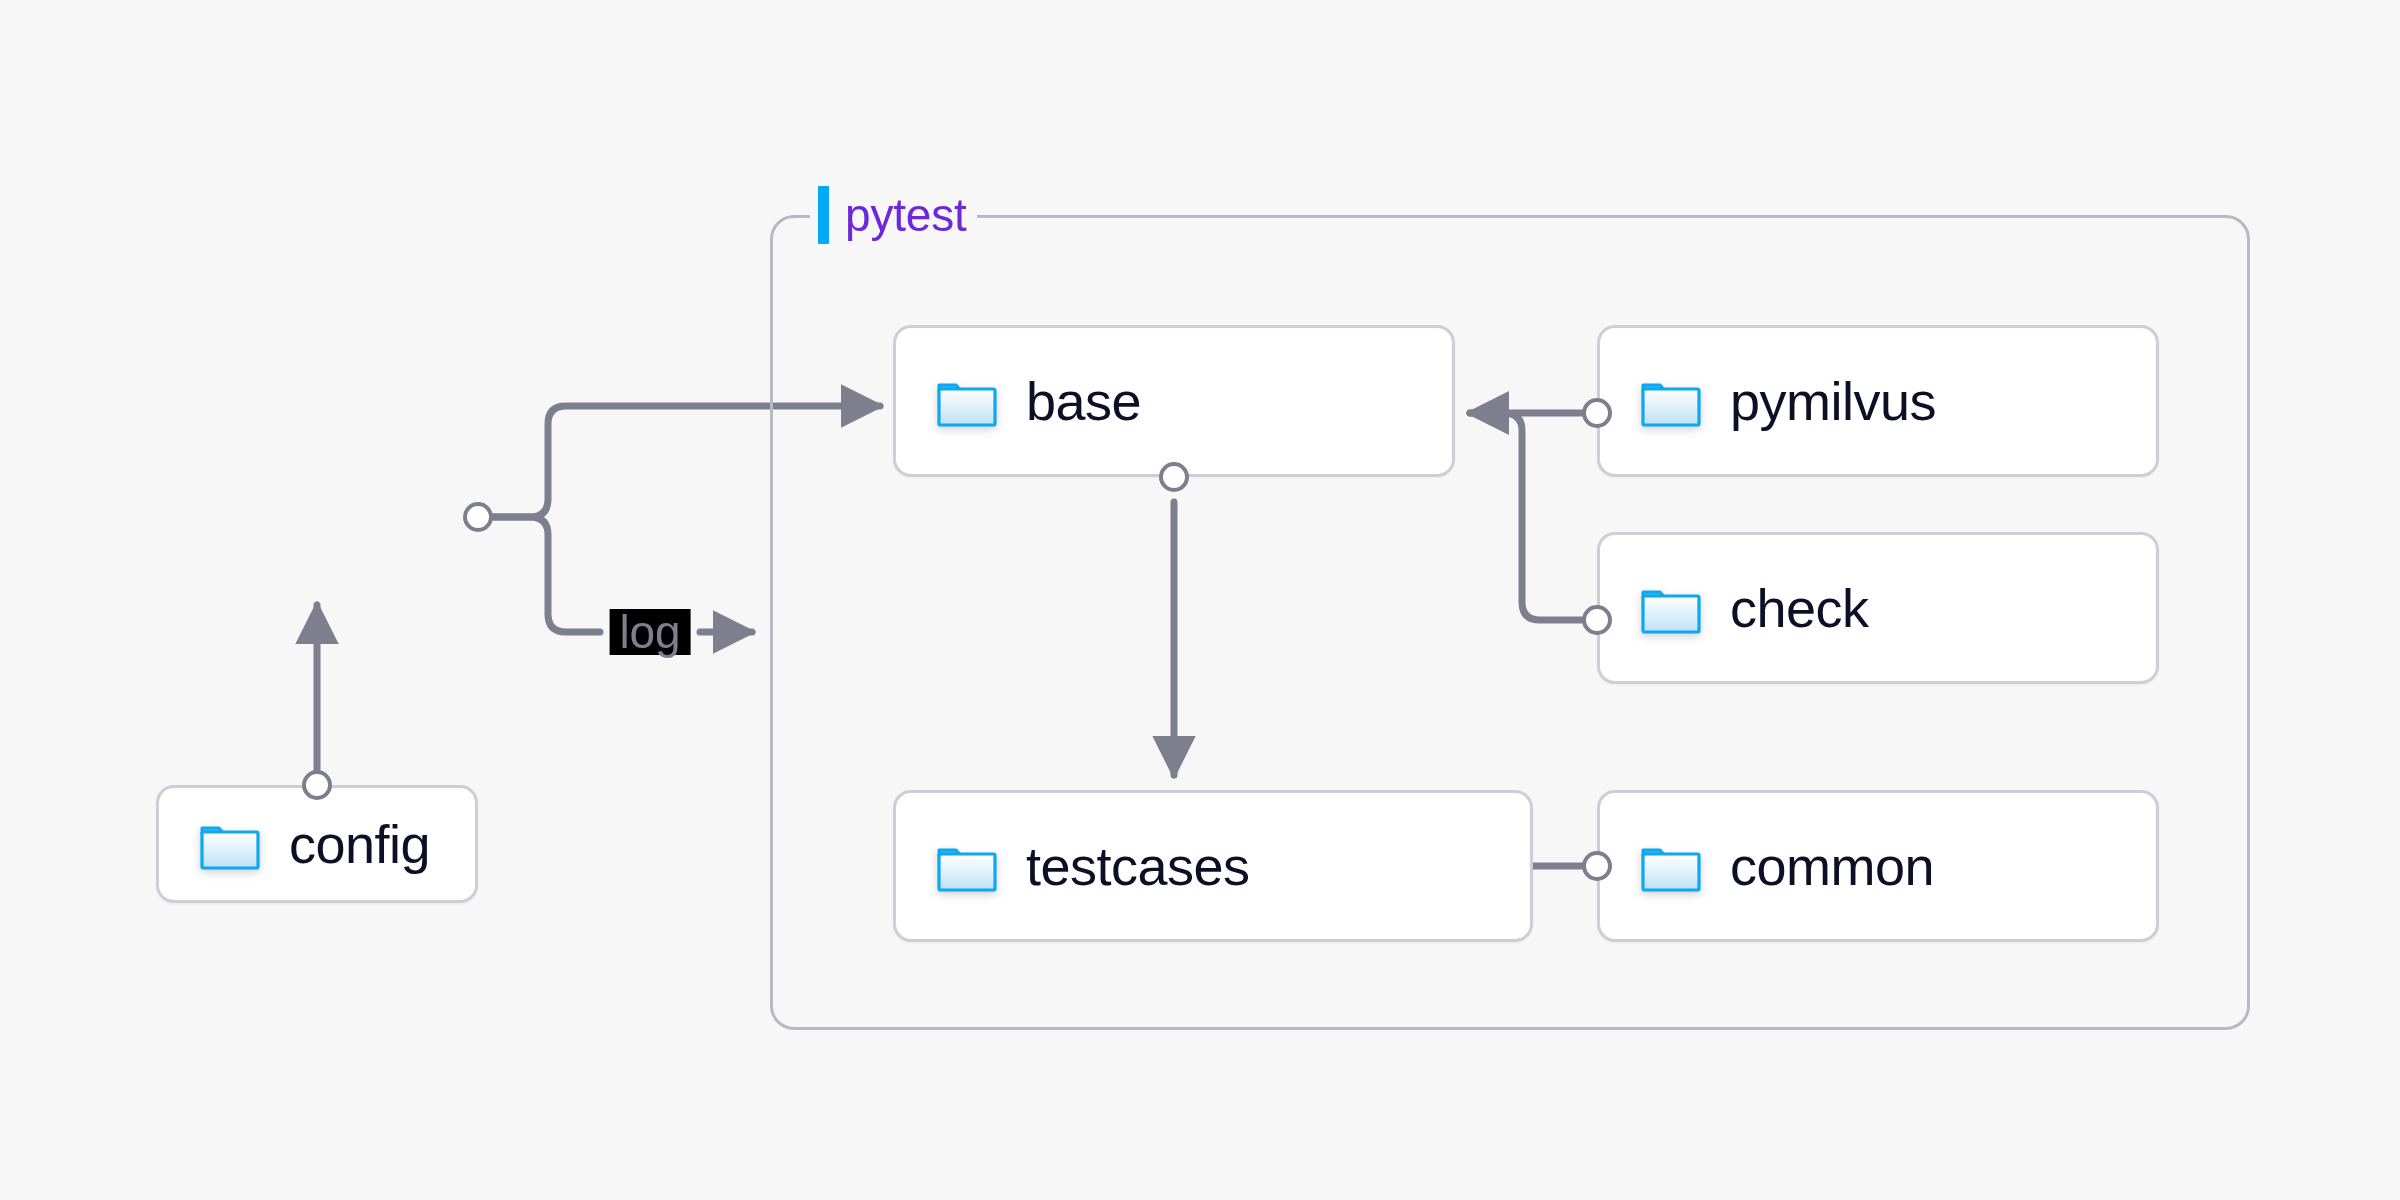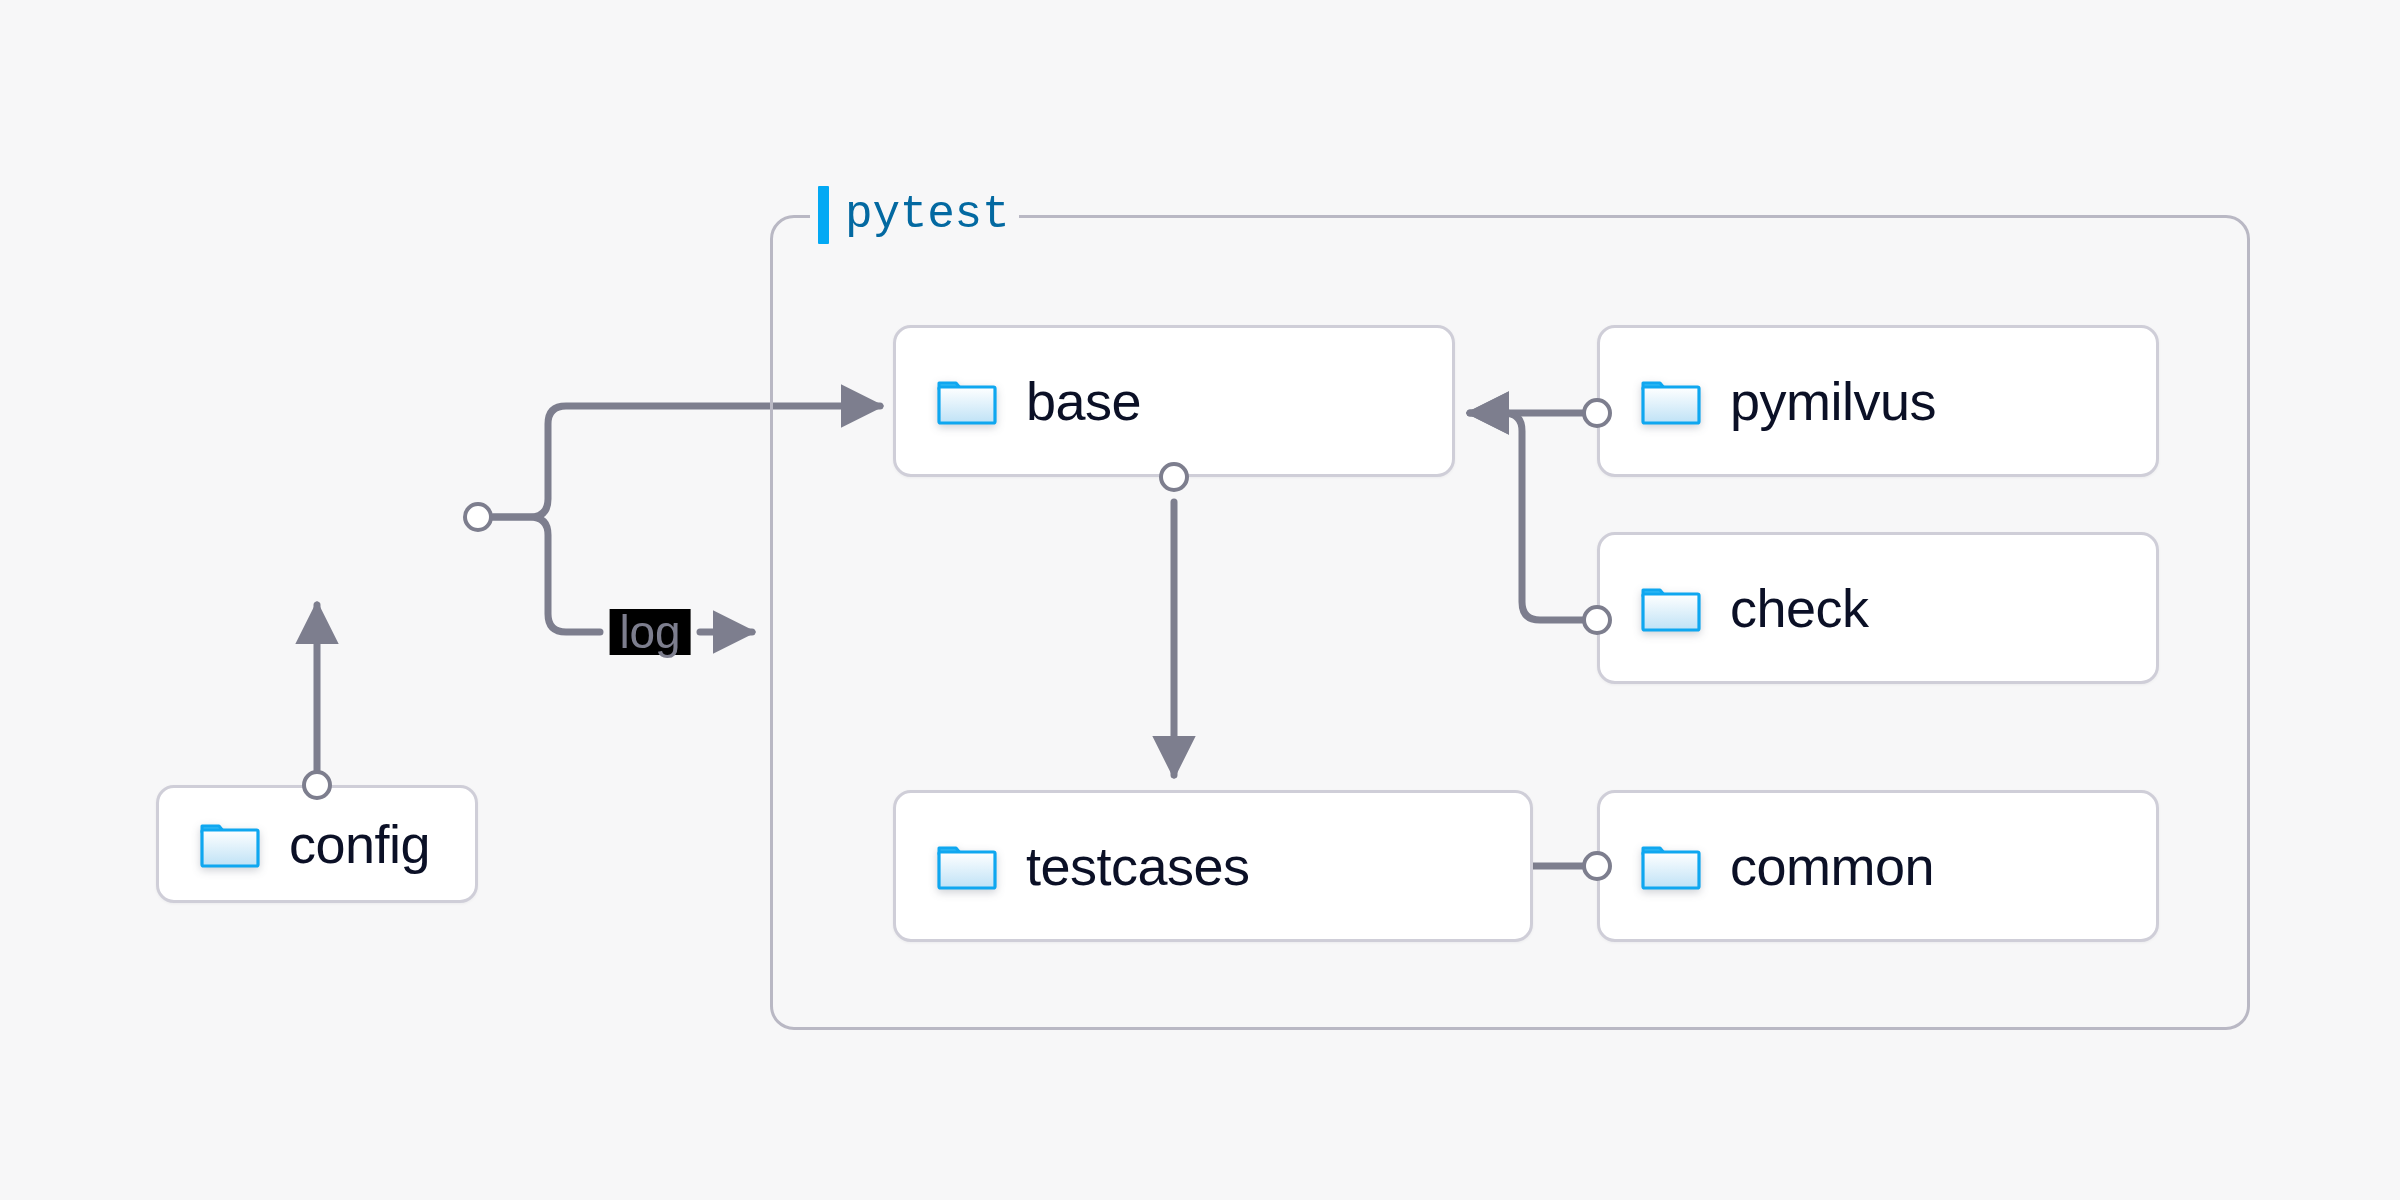--- a/index.html
+++ b/index.html
@@ -50,41 +50,40 @@
   }
   .group-accent-bar {
     width: 11px;
     height: 58px;
     background: #03a9f4;
     border-radius: 1px;
     flex: 0 0 auto;
   }
   .group-label-text {
     font-size: 46px;
-    color: #0369a1;
+    color: #6d28d9;
     letter-spacing: -0.2px;
     white-space: nowrap;
     line-height: 1;
-    font-family: Liberation Mono, monospace;
   }
 
   
   .node {
     position: absolute;
     background: #ffffff;
     border: 3px solid #cfced8;
     border-radius: 18px;
     box-sizing: border-box;
     display: flex;
     align-items: center;
     box-shadow: 0 1px 3px rgba(20,22,40,0.05);
   }
   .node-inner {
     display: flex;
-    align-items: flex-start;
+    align-items: flex-end;
     gap: 28px;
     padding-left: 40px;
   }
   .node-label {
     font-size: 54px;
     color: #0b1026;
     letter-spacing: -0.5px;
     line-height: 1;
     white-space: nowrap;
   }

